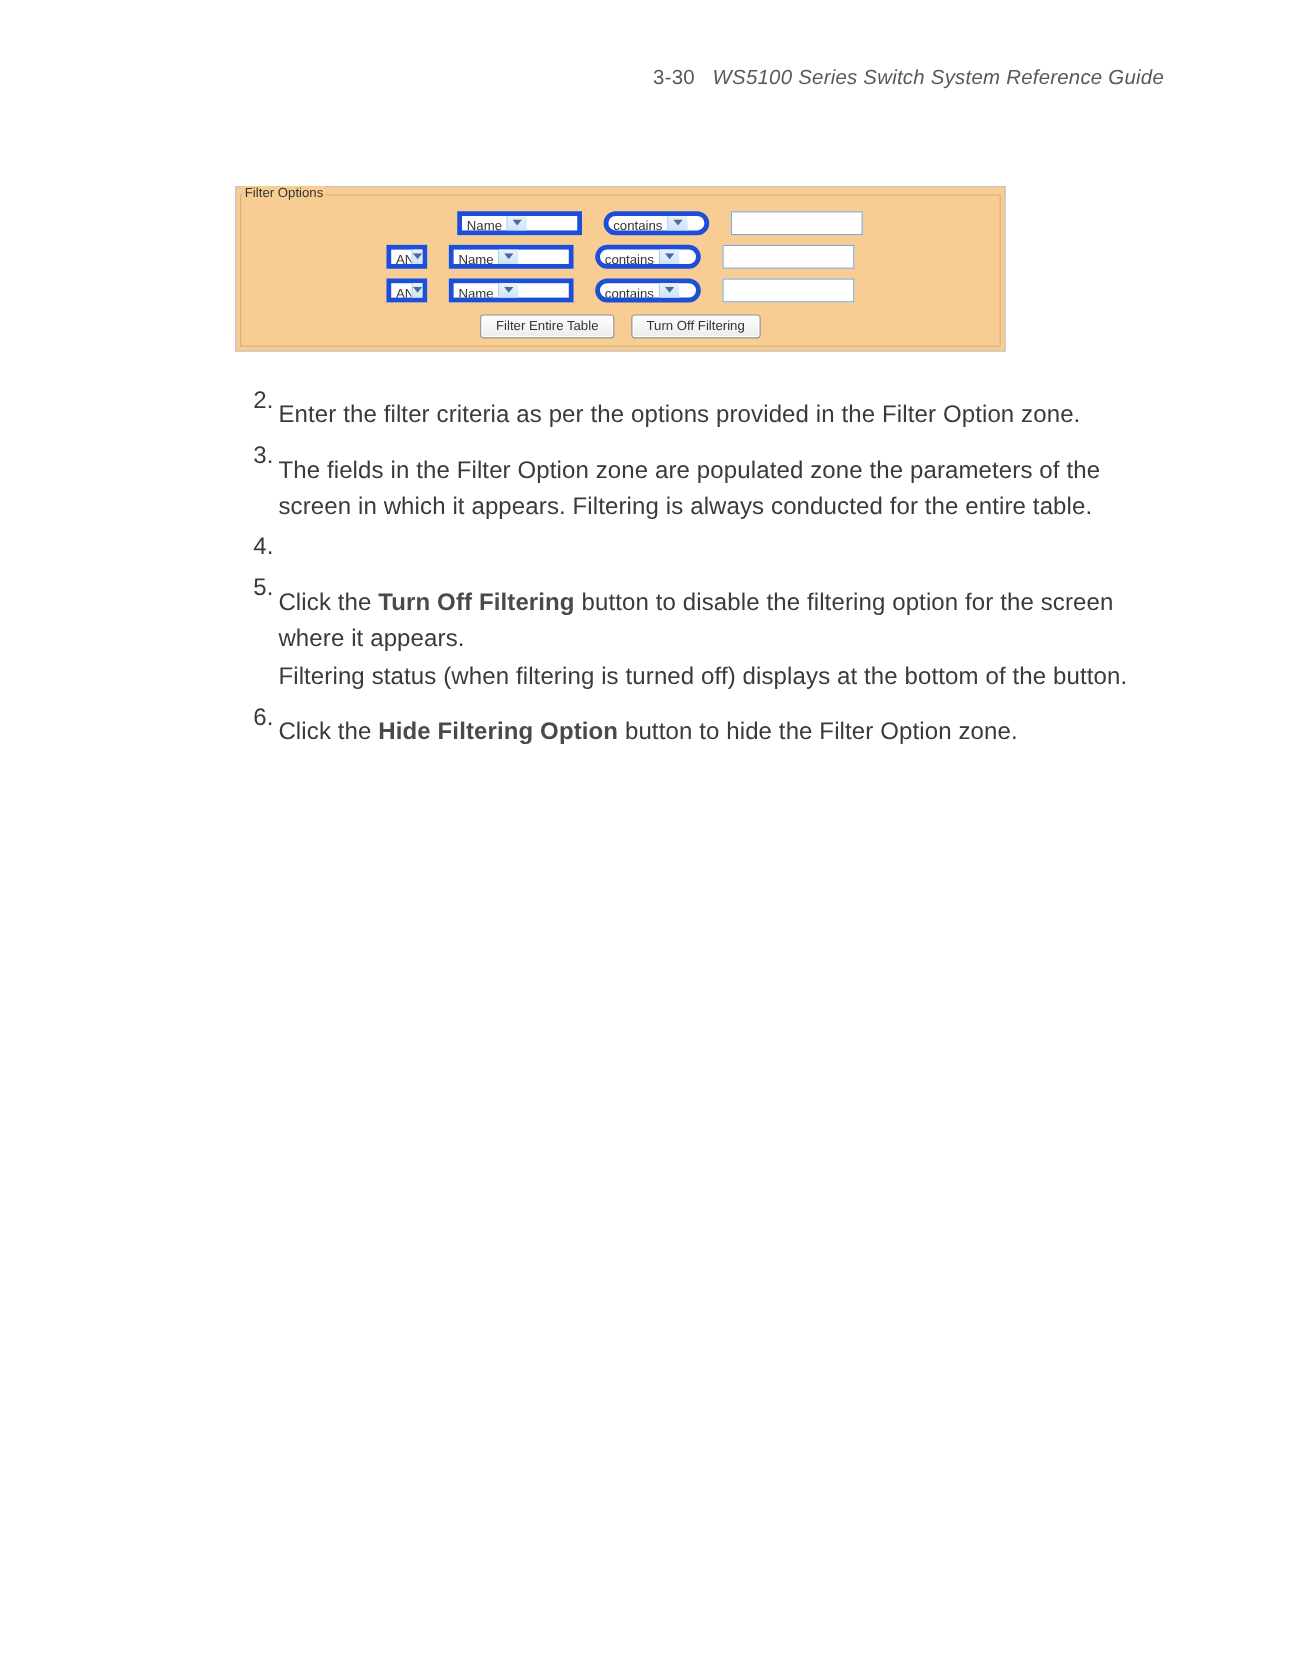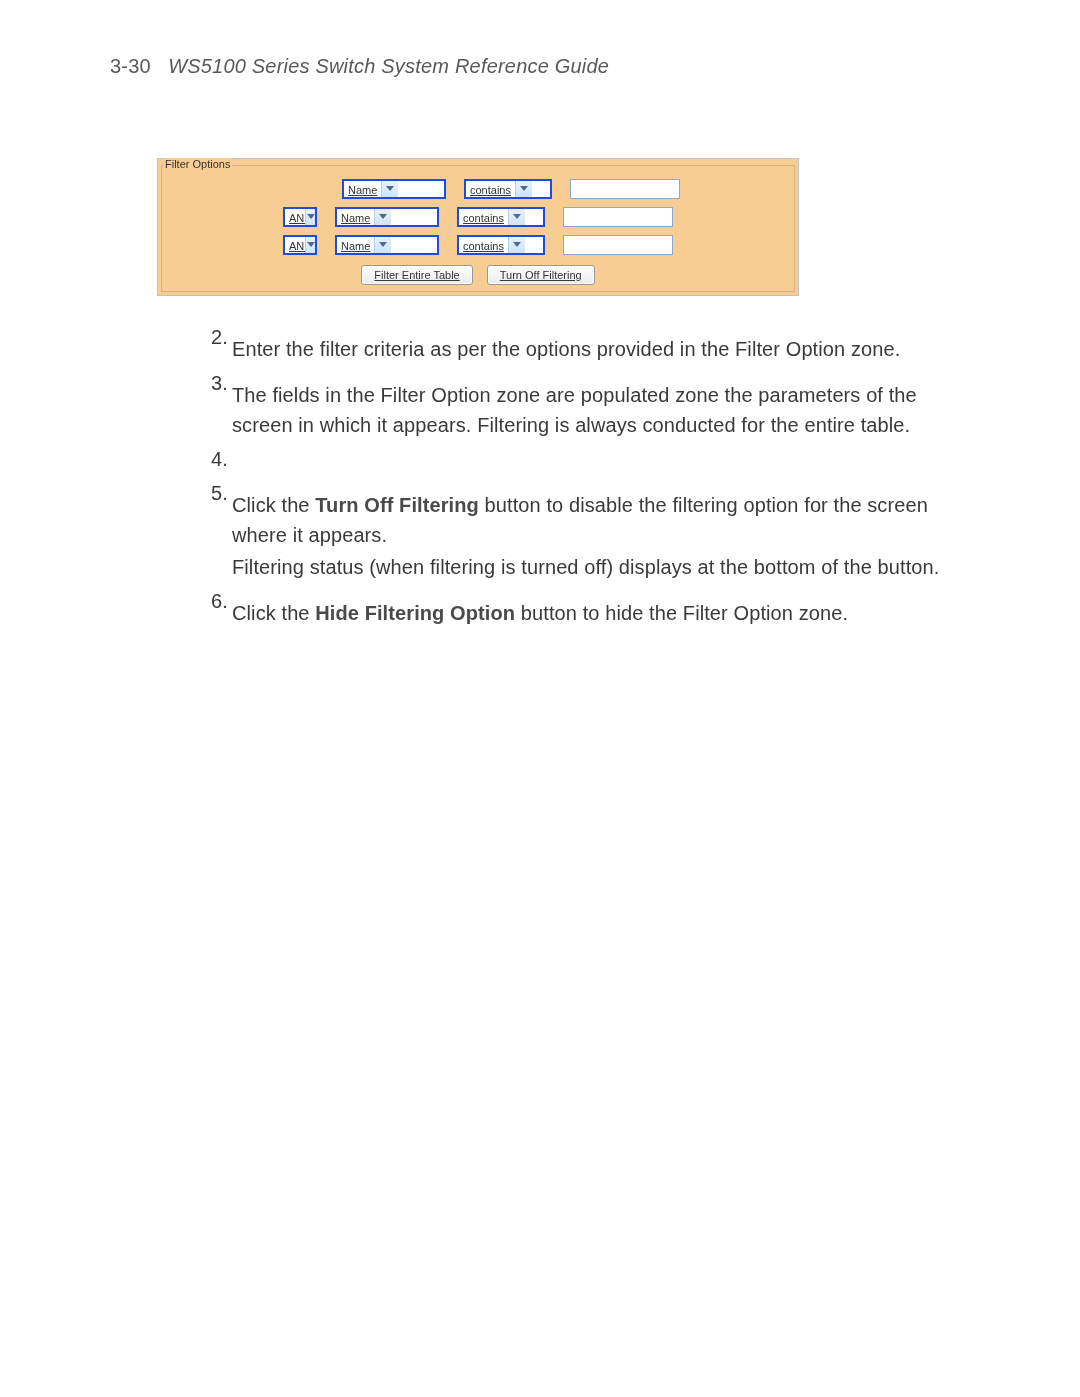--- a/index.html
+++ b/index.html
@@ -11,38 +11,38 @@
     width: 1080px;
   }
   .page {
     width: 1080px;
     height: 1397px;
     position: relative;
     box-sizing: border-box;
     padding: 55px 110px 0 110px;
   }
   .header-line {
-    font-size: 20px;
+    font-size: 17px;
     letter-spacing: 0.2px;
     color: #595959;
+    text-align: right;
   }
   .header-line .pgnum {
     font-style: normal;
     color: #595959;
   }
   .header-line .title {
     font-style: italic;
     color: #595959;
   }
 
   
   .filter-wrap {
-    margin: 80px 0 0 47px;
+    margin: 80px 0 0 86px;
     width: 642px;
-    text-decoration: underline;
   }
   .filter-panel {
     background: #f7cd94;
     border: 1px solid #c8c1c0;
     position: relative;
     padding: 20px 10px 10px 10px;
     box-sizing: border-box;
   }
   .filter-legend {
     position: absolute;
@@ -75,21 +75,21 @@
     align-items: center;
     gap: 18px;
     justify-content: center;
     width: 100%;
   }
   .combo {
     display: inline-flex;
     align-items: stretch;
     height: 20px;
     background: #fff;
-    border: 2px solid #1d4ed8;
+    border: 4px solid #1d4ed8;
     box-sizing: border-box;
   }
   .combo .combo-text {
     font-size: 11px;
     color: #333;
     padding: 2px 4px 0 4px;
     line-height: 14px;
     white-space: nowrap;
     overflow: hidden;
   }
@@ -100,21 +100,21 @@
     display: flex;
     align-items: center;
     justify-content: center;
   }
   .combo .combo-btn svg {
     width: 8px;
     height: 6px;
   }
   .combo.logic  { width: 34px; }
   .combo.field  { width: 104px; }
-  .combo.op     { width: 88px;  }
+  .combo.op     { width: 88px; border-radius: 10px;  }
   .txt {
     width: 110px;
     height: 20px;
     background: #fff;
     border: 1px solid #8fa7c8;
     box-sizing: border-box;
   }
   .logic-spacer {
     width: 48px;
     height: 20px;

